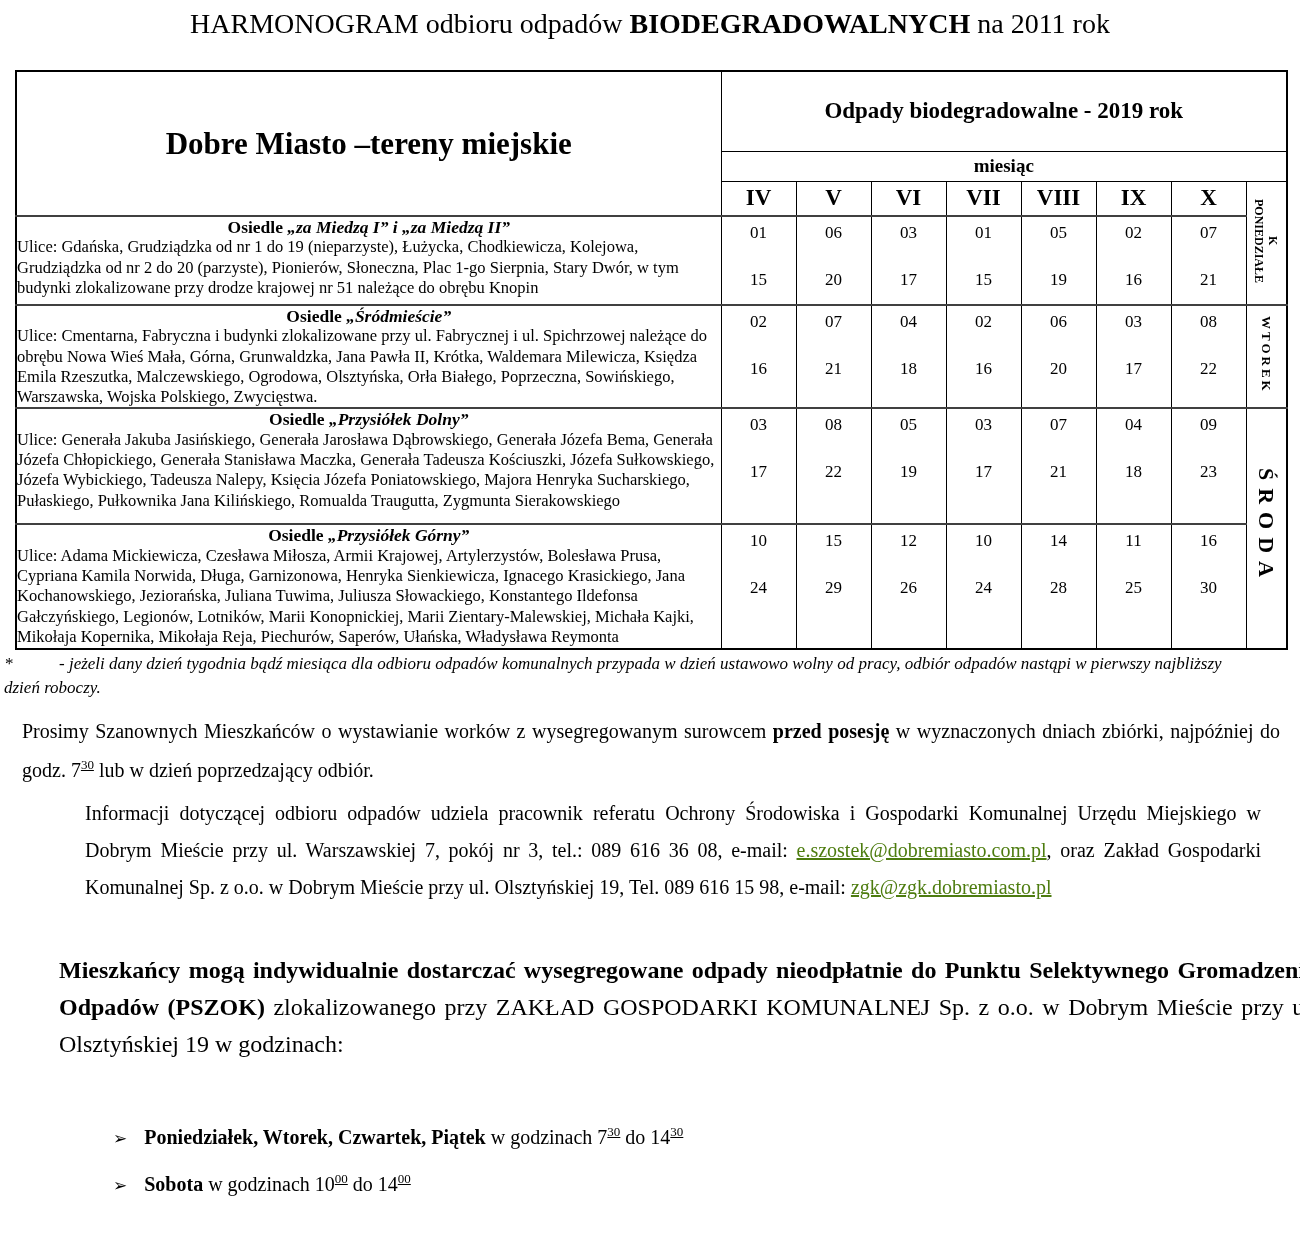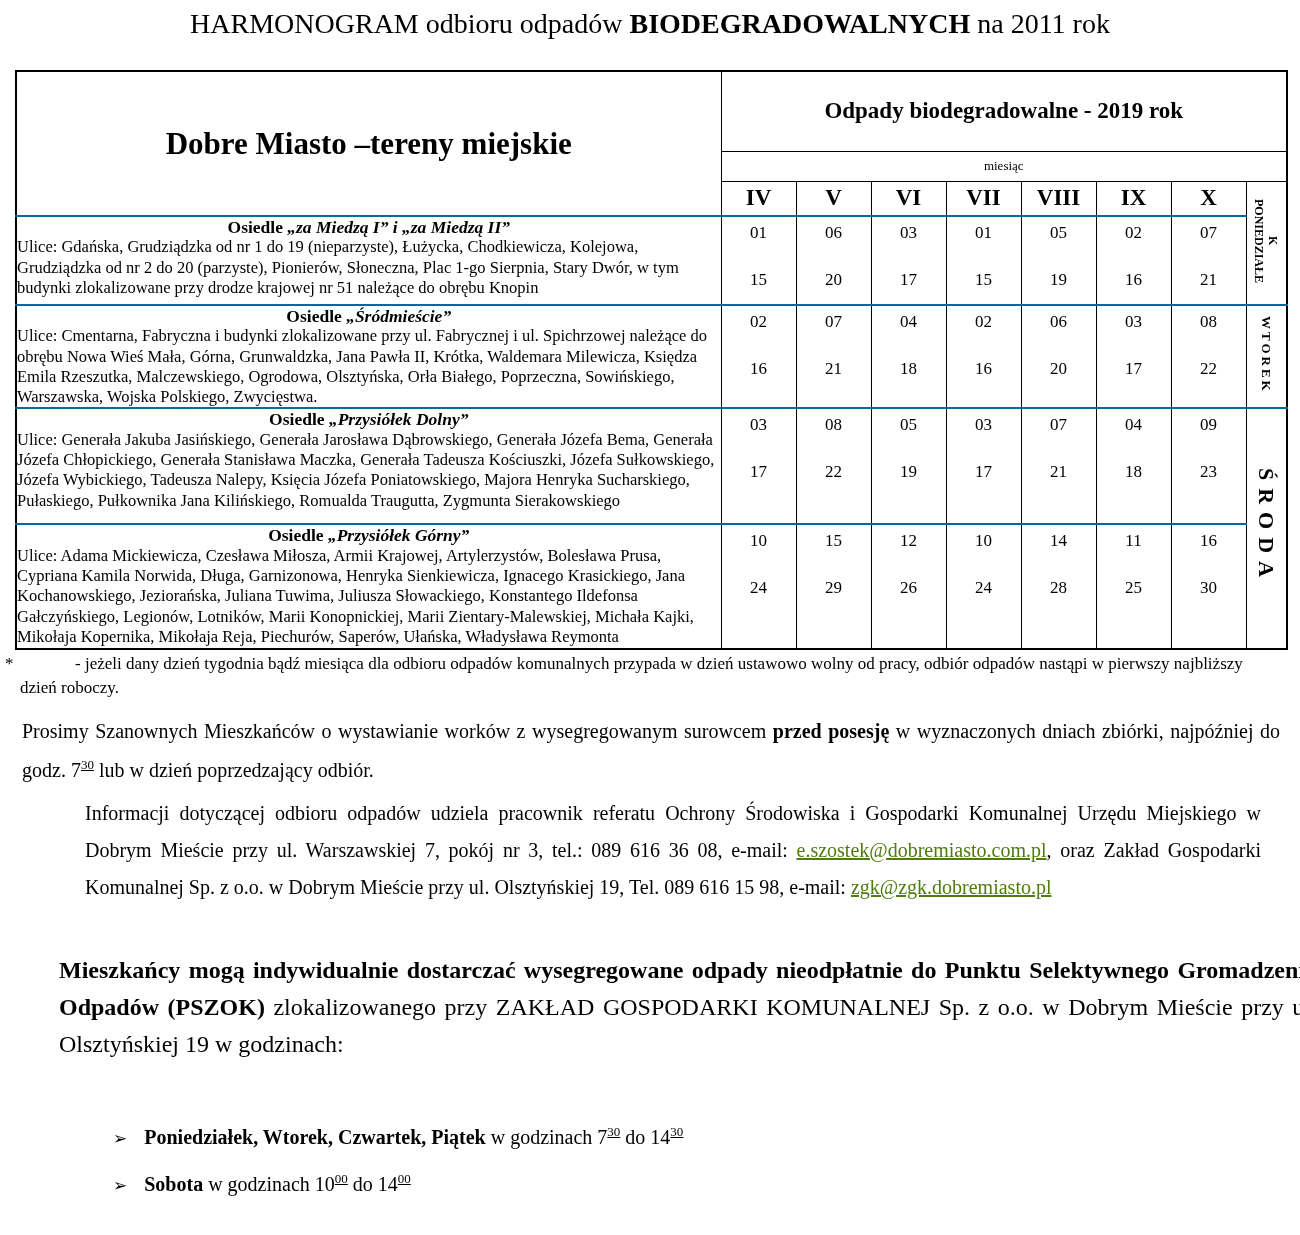--- a/index.html
+++ b/index.html
@@ -12,42 +12,42 @@
   table.schedule{position:absolute;left:15px;top:70px;border-collapse:collapse;table-layout:fixed;
                  border:2px solid #000;}
   table.schedule td{border:1px solid #000;padding:0;overflow:hidden;}
   tr.r-waste{height:80px;}
   tr.r-mlabel{height:30px;}
   tr.r-months{height:35px;}
   tr.r-d1{height:89px;}
   tr.r-d2{height:103px;}
   tr.r-d3{height:116px;}
   tr.r-d4{height:125px;}
-  tr.sep td{border-top:2px solid #0369a1;}
+  tr.sep td{border-top:2px solid #404040;}
   .area-cell{font-size:31px;font-weight:bold;text-align:center;vertical-align:middle;}
   .waste-cell{font-size:23px;font-weight:bold;text-align:center;vertical-align:middle;}
-  .mlabel-cell{font-size:13px;font-weight:normal;text-align:center;vertical-align:middle;}
+  .mlabel-cell{font-size:19px;font-weight:bold;text-align:center;vertical-align:middle;}
   .month-cell{font-size:23px;font-weight:bold;text-align:center;vertical-align:middle;}
   .desc-cell{vertical-align:top;padding:1px 6px 1px 6px;font-size:16.5px;line-height:20.3px;}
   .osiedle-title{text-align:center;font-weight:bold;font-size:17.5px;}
   .osiedle-name{font-style:italic;}
   .streets-label{font-weight:normal;}
   .date-cell{vertical-align:top;text-align:center;font-size:17px;}
   .date-cell .d1{margin-top:6px;}
   .date-cell .d2{margin-top:27px;}
   .day-cell{text-align:center;vertical-align:middle;}
   .day-text{writing-mode:vertical-lr;text-orientation:sideways;font-weight:bold;display:inline-block;}
   .day-monday{font-size:12px;height:92px;word-break:break-all;line-height:14px;}
   .day-tuesday{font-size:13px;letter-spacing:3px;}
   .day-wednesday{font-size:22px;letter-spacing:8px;}
 
   
   .footnote{position:absolute;top:652px;left:0;width:1250px;font-size:17px;line-height:24px;}
   .footnote .marker{position:absolute;left:5px;top:0;}
-  .footnote .fn-text{margin-left:20px;text-indent:55px;}
+  .footnote .fn-text{margin-left:4px;text-indent:55px;font-style:italic;}
   .prosimy{position:absolute;top:712px;left:22px;width:1258px;font-size:20px;line-height:39px;text-align:justify;}
   .info{position:absolute;top:795px;left:85px;width:1176px;font-size:20px;line-height:37px;text-align:justify;}
   .info a{color:#4d7c0f;text-decoration:underline;}
   .pszok{position:absolute;top:952px;left:22px;width:1258px;font-size:24px;line-height:37px;text-align:justify;margin-left:37px;}
   .hours{position:absolute;top:1082px;left:113px;font-size:20px;margin-top:44px;}
   .hour-item{margin-bottom:24px;}
   .hour-item .bullet{display:inline-block;margin-right:17px;font-size:17px;}
   sup{font-size:13px;text-decoration:underline;line-height:0;}
 </style>
 </head>

